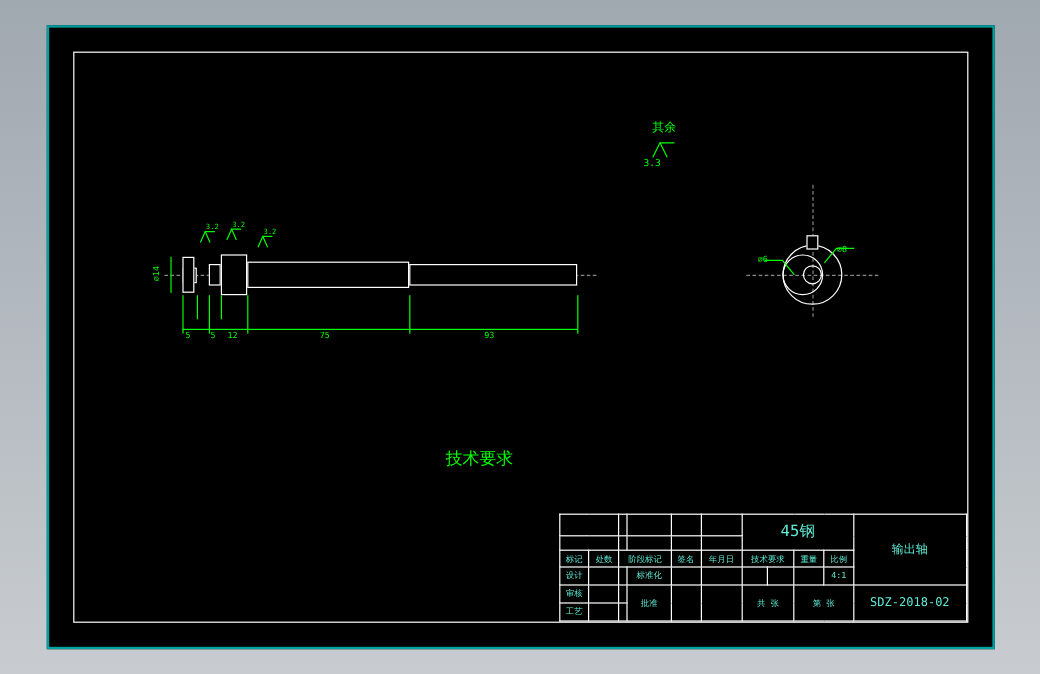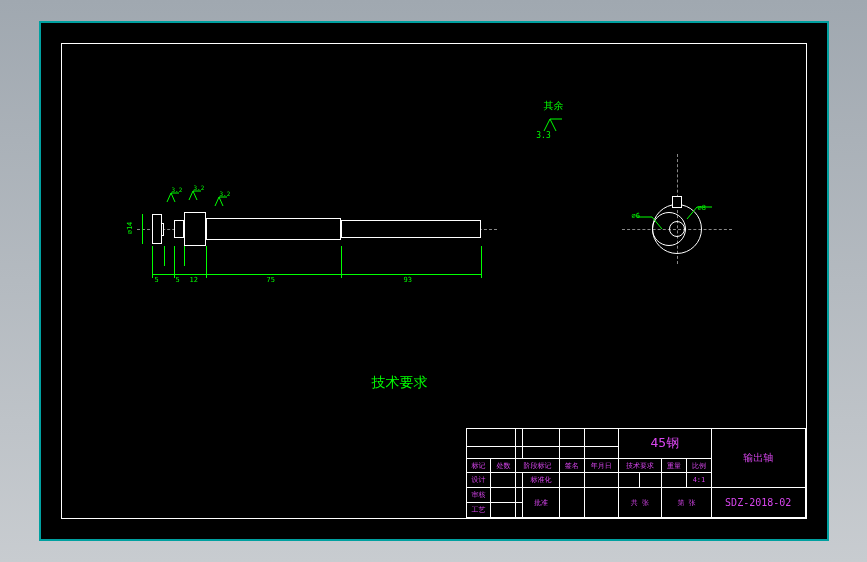--- a/index.html
+++ b/index.html
@@ -117,21 +117,21 @@
   width: 340px; height: 90px;
   font-size: 8px;
 }
 .titleblock table {
   border-collapse: collapse;
   width: 100%;
   height: 100%;
 }
 .titleblock td {
   border: 1px solid #fff;
-  color: #d946ef;
+  color: #5eead4;
   text-align: center;
   padding: 1px 2px;
   font-size: 7px;
 }
 .titleblock .big { font-size: 13px; }
 .titleblock .med { font-size: 10px; }
 
 
 .sf-tri {
   position: absolute;

